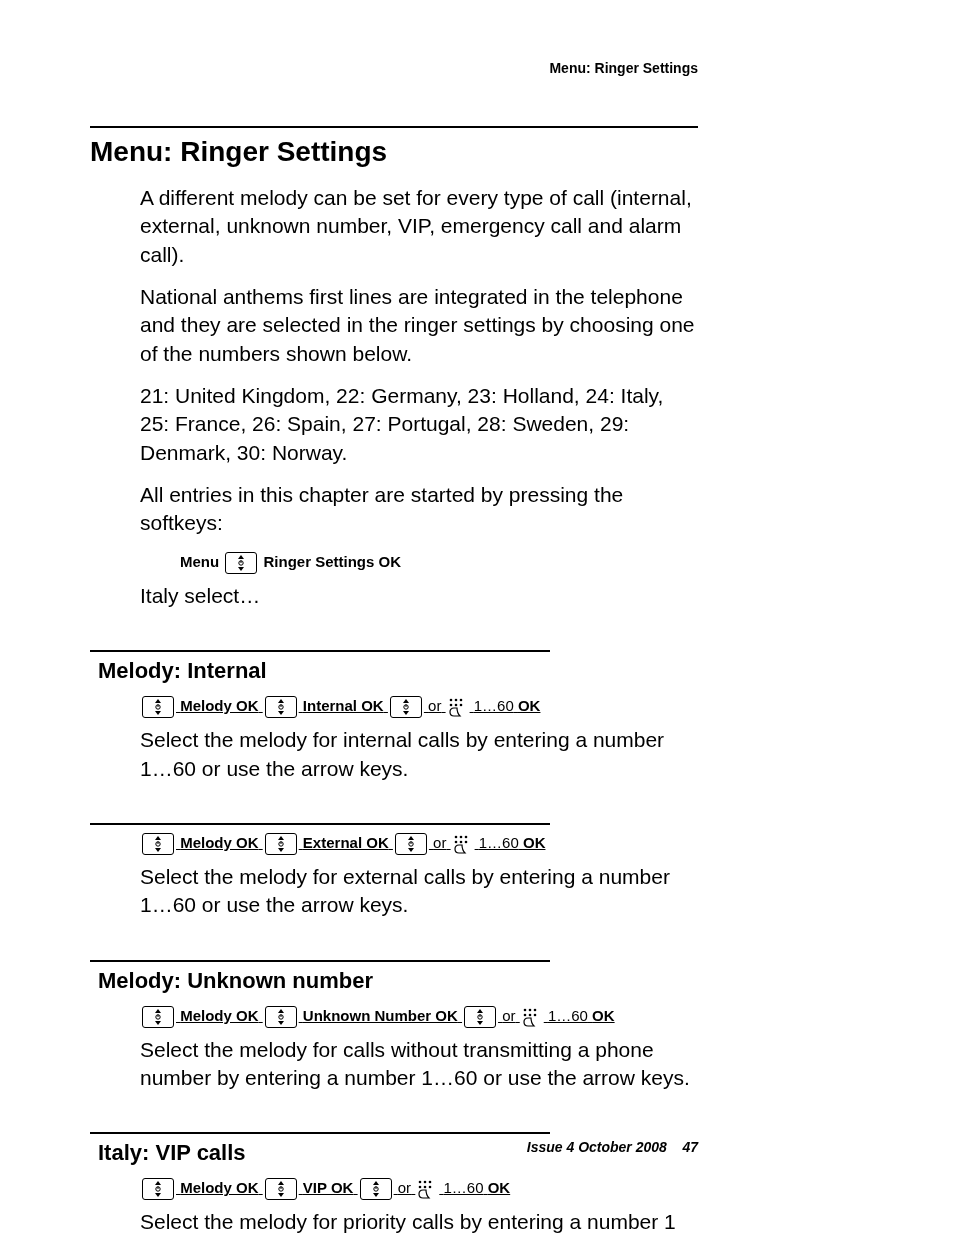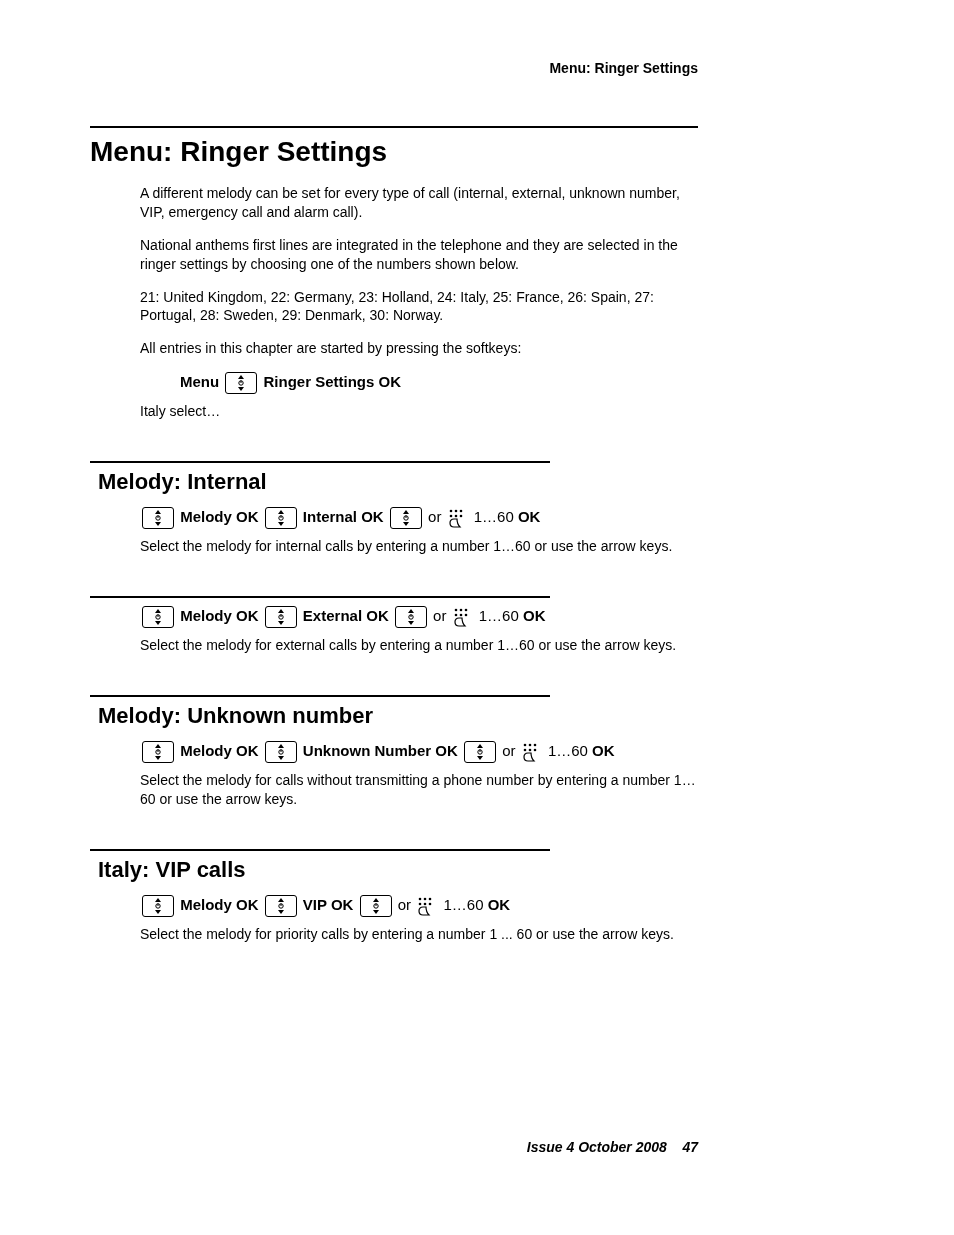--- a/index.html
+++ b/index.html
@@ -28,21 +28,21 @@
   }
   h1 {
     font-size: 28px;
     font-weight: bold;
     margin: 0 0 16px 0;
   }
   .body-block {
     padding-left: 50px;
   }
   p {
-    font-size: 14px;
+    font-size: 21px;
     line-height: 1.35;
     margin: 0 0 14px 0;
   }
   .softkeys-line {
     padding-left: 40px;
     font-size: 15px;
     font-weight: bold;
     margin-bottom: 8px;
   }
   .section-divider {
@@ -54,20 +54,21 @@
     font-size: 22px;
     font-weight: bold;
     margin: 0 0 10px 8px;
   }
   .nav-line {
     padding-left: 50px;
     font-size: 15px;
     font-weight: bold;
     margin-bottom: 8px;
     line-height: 24px;
+    text-decoration: underline;
   }
   .key-icon {
     display: inline-block;
     width: 30px;
     height: 20px;
     border: 1px solid #000;
     border-radius: 3px;
     vertical-align: middle;
     text-align: center;
     line-height: 18px;

